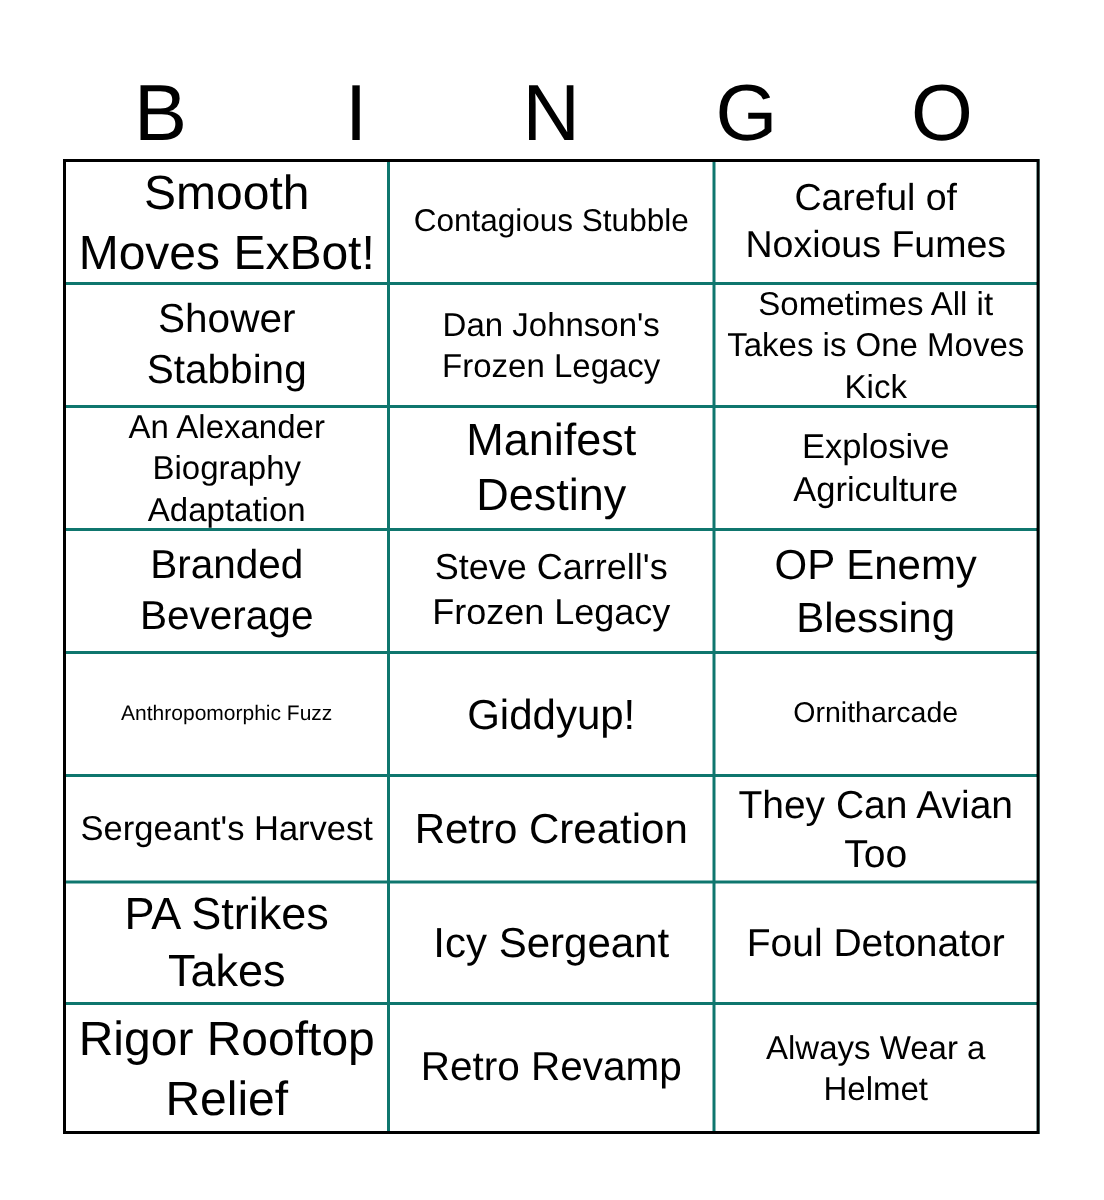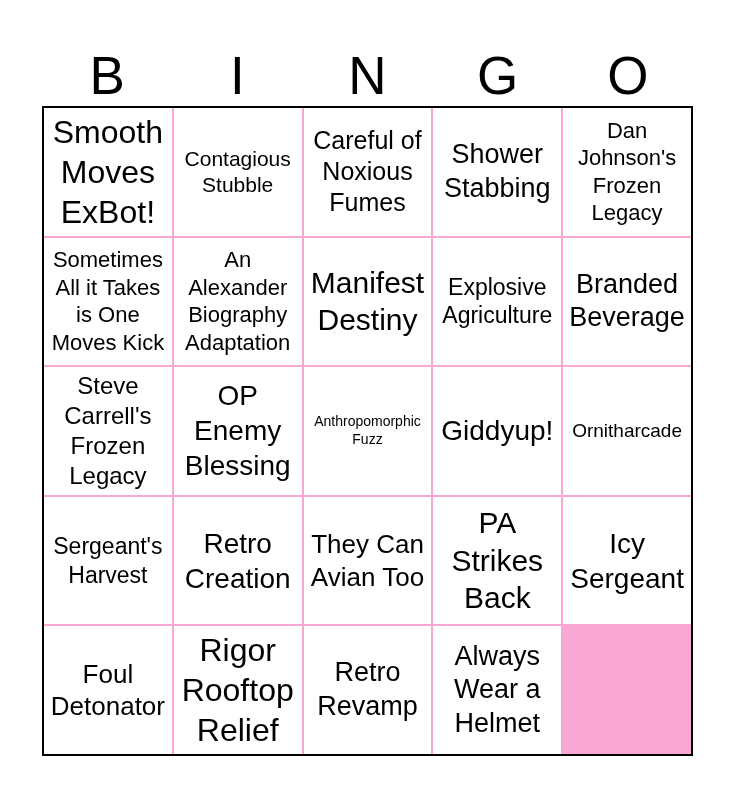--- a/index.html
+++ b/index.html
@@ -22,23 +22,23 @@
     padding-bottom: 4px;
     font-size: 53px;
     line-height: 1;
     font-weight: 400;
   }
   .board {
     position: absolute;
     left: 42px; top: 106px;
     width: 651px; height: 650px;
     border: 2px solid #000000;
-    background: #f9a8d4;
+    background: #0f766e;
     display: grid;
-    grid-template-columns: repeat(5, 1fr);
+    grid-template-columns: repeat(3, 1fr);
     grid-template-rows: repeat(5, 1fr);
     gap: 2px;
   }
   .cell {
     background: #ffffff;
     display: flex;
     align-items: center;
     justify-content: center;
     text-align: center;
     padding: 2px 5px;
@@ -72,20 +72,20 @@
   <div class="cell" style="font-size:27px">Branded Beverage</div>
   <div class="cell" style="font-size:24px">Steve Carrell's Frozen Legacy</div>
   <div class="cell" style="font-size:28px">OP Enemy Blessing</div>
   <div class="cell" style="font-size:14px">Anthropomorphic Fuzz</div>
   <div class="cell" style="font-size:28px">Giddyup!</div>
 
   <div class="cell" style="font-size:19px">Ornitharcade</div>
   <div class="cell" style="font-size:23px">Sergeant's Harvest</div>
   <div class="cell" style="font-size:28px">Retro Creation</div>
   <div class="cell" style="font-size:26px">They Can Avian Too</div>
-  <div class="cell" style="font-size:30px">PA Strikes Back</div>
+  <div class="cell" style="font-size:30px">PA Strikes Takes</div>
 
   <div class="cell" style="font-size:28px">Icy Sergeant</div>
   <div class="cell" style="font-size:26px">Foul Detonator</div>
   <div class="cell" style="font-size:32px">Rigor Rooftop Relief</div>
   <div class="cell" style="font-size:27px">Retro Revamp</div>
-  <div class="cell" style="font-size:27px">Always Wear a Helmet</div>
+  <div class="cell" style="font-size:22px">Always Wear a Helmet</div>
 </div>
 
 </body></html>

